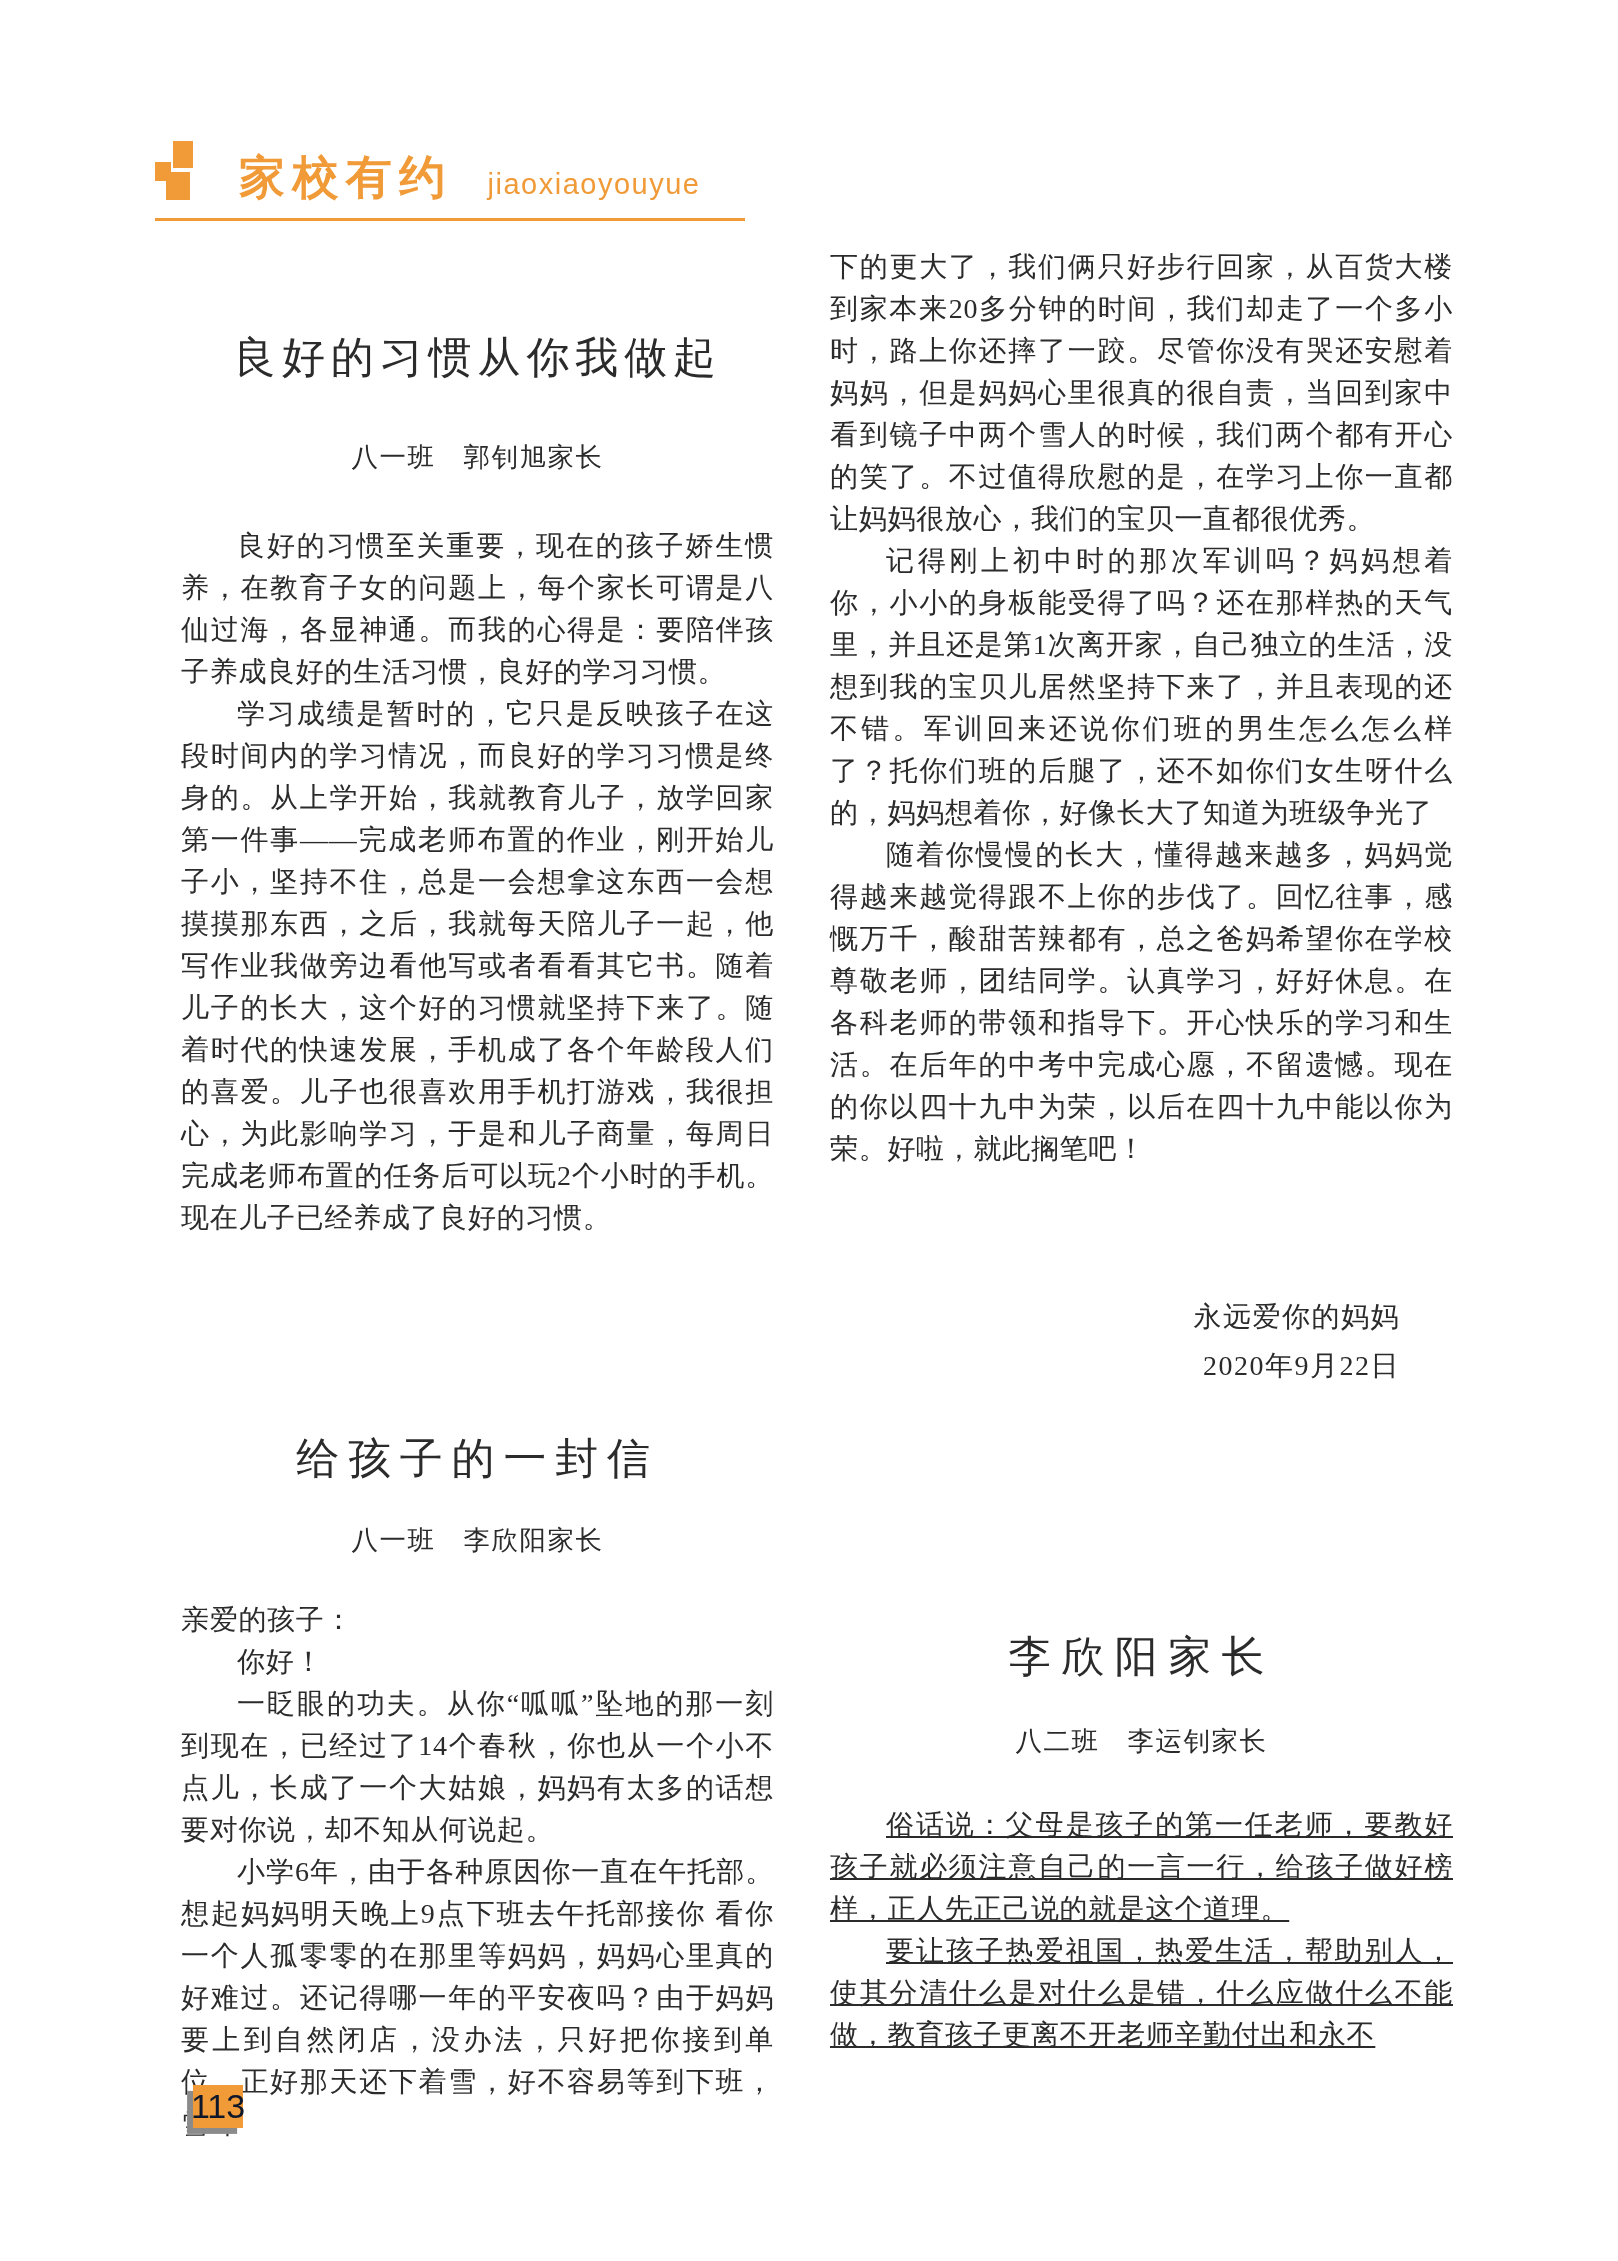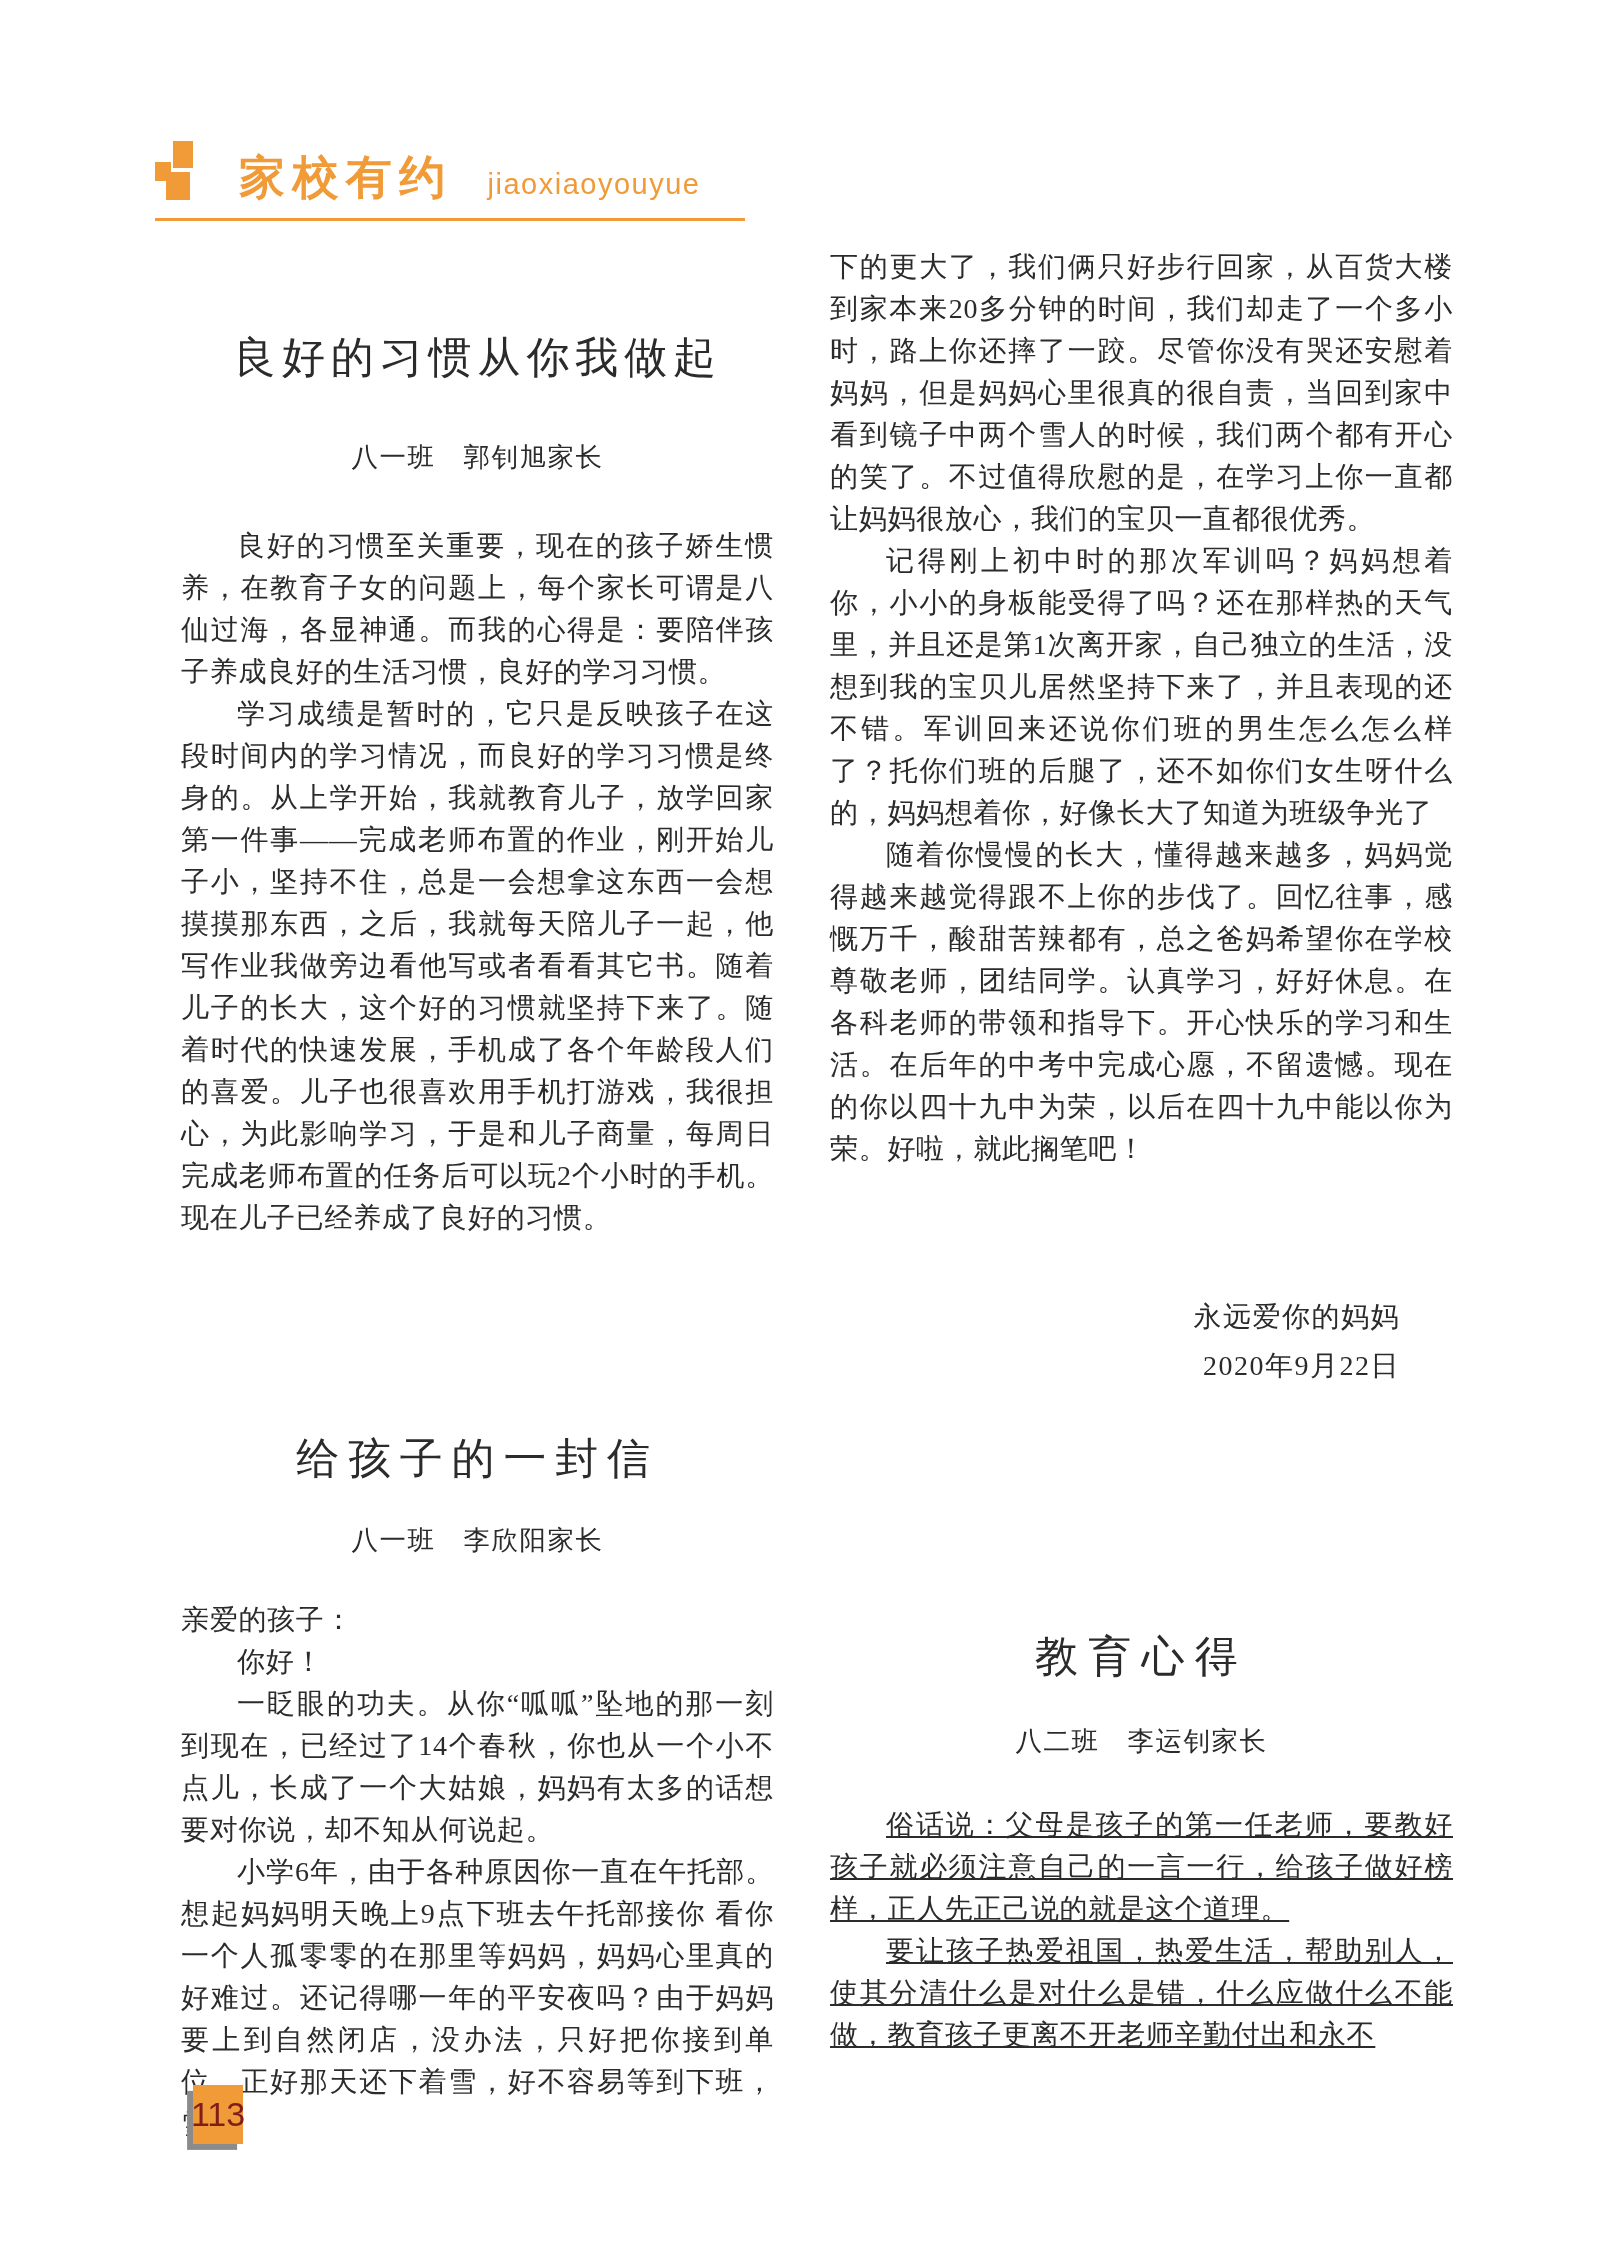--- a/index.html
+++ b/index.html
@@ -75,22 +75,22 @@
     text-align:right;padding-right:53px;box-sizing:border-box;
     font-size:28px;line-height:49px;letter-spacing:1.5px;
   }
   .a3-title{top:1631px;letter-spacing:10.3px;}
   .a3-author{top:1726px;}
   .a3-body{top:1804px;text-decoration:underline;}
 
   
   .page-num{
     position:absolute;left:193px;top:2085px;
-    width:50px;height:59px;
-    background:var(--accent);color:#7f1d1d;
+    width:50px;height:43px;
+    background:var(--accent);color:#0f172a;
     font-family:"Liberation Sans","DejaVu Sans",sans-serif;
     font-size:34px;
     display:flex;align-items:center;justify-content:center;
     box-shadow:-5.9px 5.9px 0 var(--shadow);
   }
 </style>
 </head>
 <body>
 
 <div class="page">
@@ -128,21 +128,21 @@
       <p>下的更大了，我们俩只好步行回家，从百货大楼到家本来20多分钟的时间，我们却走了一个多小时，路上你还摔了一跤。尽管你没有哭还安慰着妈妈，但是妈妈心里很真的很自责，当回到家中看到镜子中两个雪人的时候，我们两个都有开心的笑了。不过值得欣慰的是，在学习上你一直都让妈妈很放心，我们的宝贝一直都很优秀。</p>
       <p class="ind">记得刚上初中时的那次军训吗？妈妈想着你，小小的身板能受得了吗？还在那样热的天气里，并且还是第1次离开家，自己独立的生活，没想到我的宝贝儿居然坚持下来了，并且表现的还不错。军训回来还说你们班的男生怎么怎么样了？托你们班的后腿了，还不如你们女生呀什么的，妈妈想着你，好像长大了知道为班级争光了</p>
       <p class="ind">随着你慢慢的长大，懂得越来越多，妈妈觉得越来越觉得跟不上你的步伐了。回忆往事，感慨万千，酸甜苦辣都有，总之爸妈希望你在学校尊敬老师，团结同学。认真学习，好好休息。在各科老师的带领和指导下。开心快乐的学习和生活。在后年的中考中完成心愿，不留遗憾。现在的你以四十九中为荣，以后在四十九中能以你为荣。好啦，就此搁笔吧！</p>
     </div>
 
     <div class="signature">
       <div>永远爱你的妈妈</div>
       <div>2020年9月22日</div>
     </div>
 
-    <h2 class="title a3-title">教育心得</h2>
+    <h2 class="title a3-title">李欣阳家长</h2>
     <div class="author a3-author">八二班　李运钊家长</div>
     <div class="body a3-body">
       <p class="ind">俗话说：父母是孩子的第一任老师，要教好孩子就必须注意自己的一言一行，给孩子做好榜样，正人先正己说的就是这个道理。</p>
       <p class="ind">要让孩子热爱祖国，热爱生活，帮助别人，使其分清什么是对什么是错，什么应做什么不能做，教育孩子更离不开老师辛勤付出和永不</p>
     </div>
   </div>
 
   <div class="page-num">113</div>
 
 </div>

